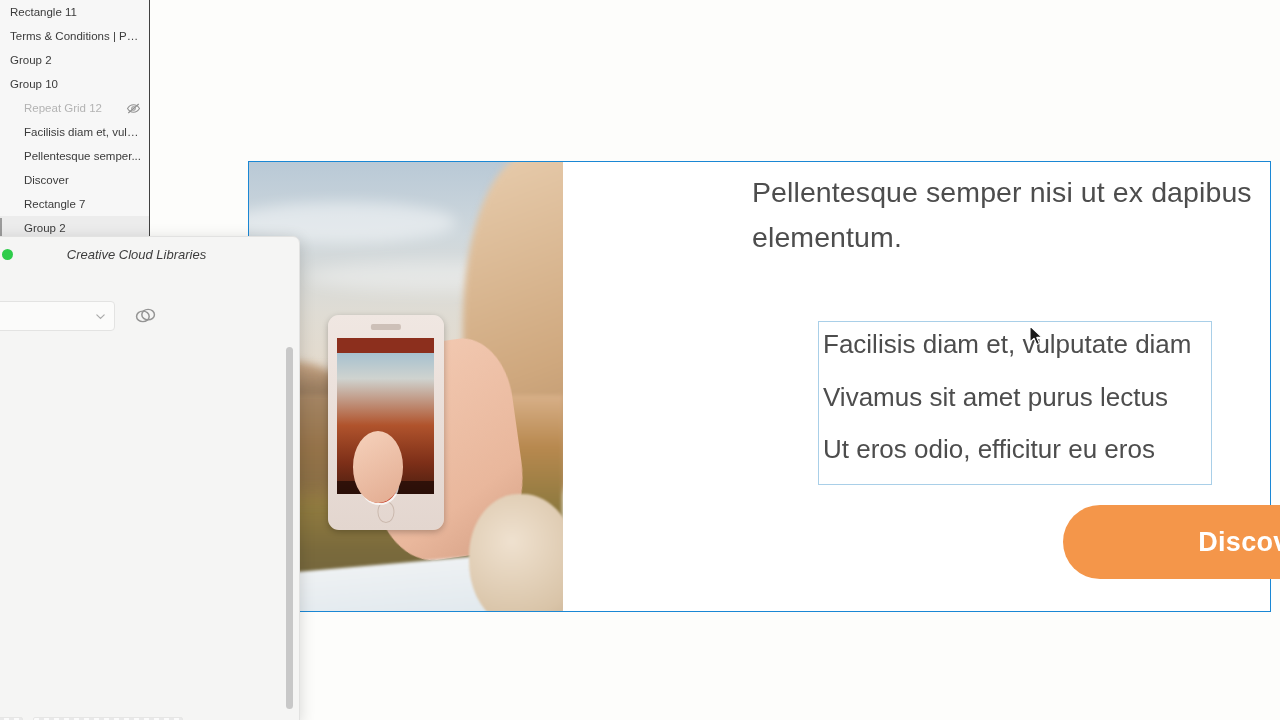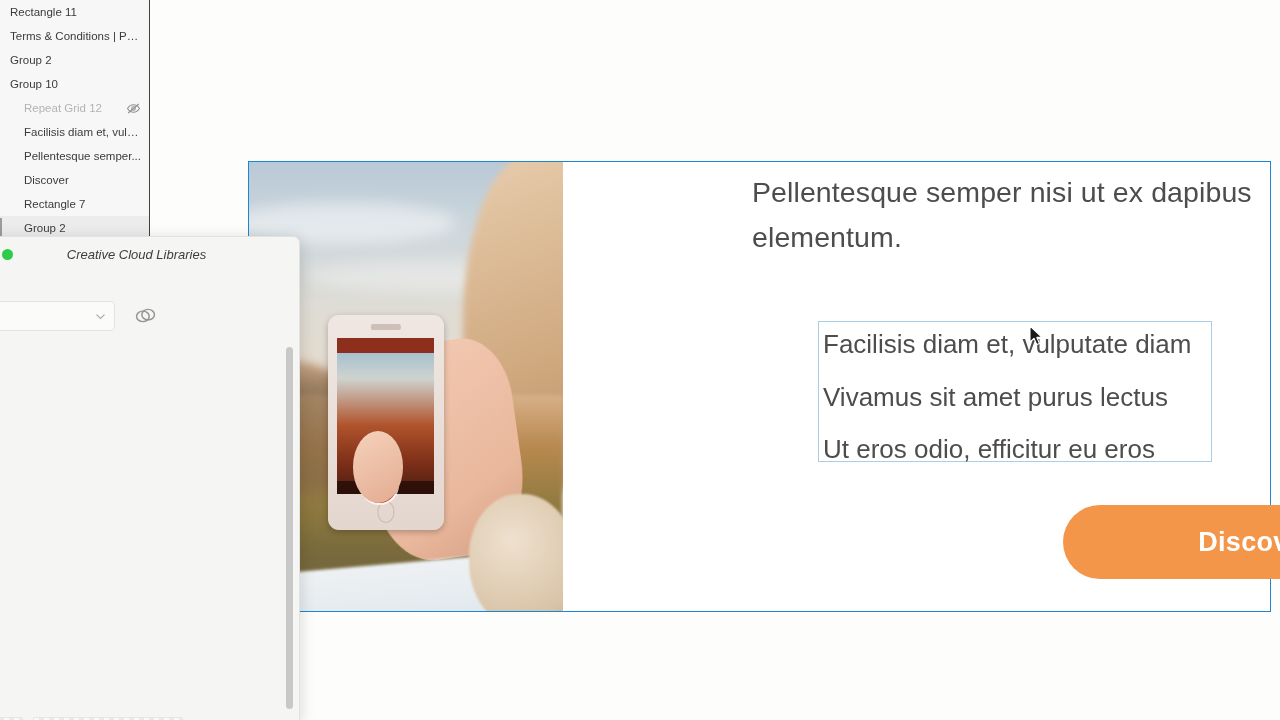--- a/index.html
+++ b/index.html
@@ -65,21 +65,21 @@
   #artboard-right{position:absolute;left:314px;top:0;right:0;bottom:0;background:#fff;}
 
   .ab-heading{
     position:absolute;left:189px;top:8px;width:520px;
     font-size:28.5px;line-height:45px;color:#4d4d4d;font-weight:400;
     letter-spacing:.1px;
   }
   .ab-heading .ln{display:block;}
 
   #list-box{
-    position:absolute;left:255px;top:159px;width:394px;height:141px;
+    position:absolute;left:255px;top:159px;width:394px;height:164px;
     border:1px solid #a9cfe8;box-sizing:border-box;
   }
   #list-box .li{
     position:absolute;left:4px;width:392px;
     font-size:26px;color:#4d4d4d;line-height:30px;white-space:nowrap;
   }
   #list-box .li:nth-child(1){top:7px;}
   #list-box .li:nth-child(2){top:60px;}
   #list-box .li:nth-child(3){top:112px;}
 

